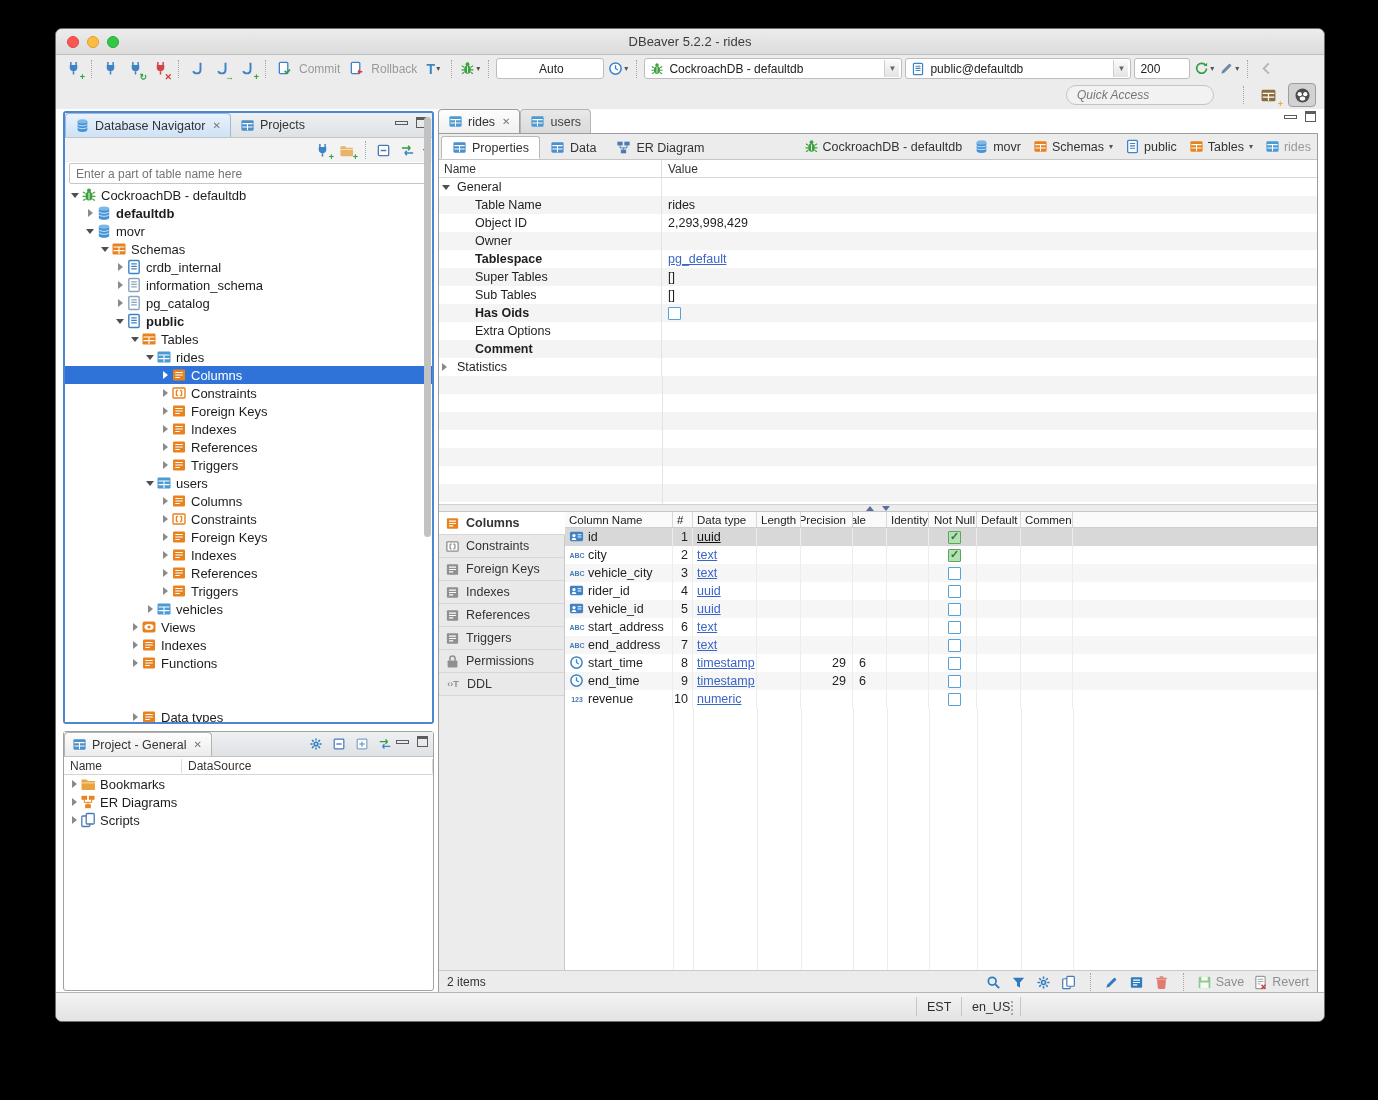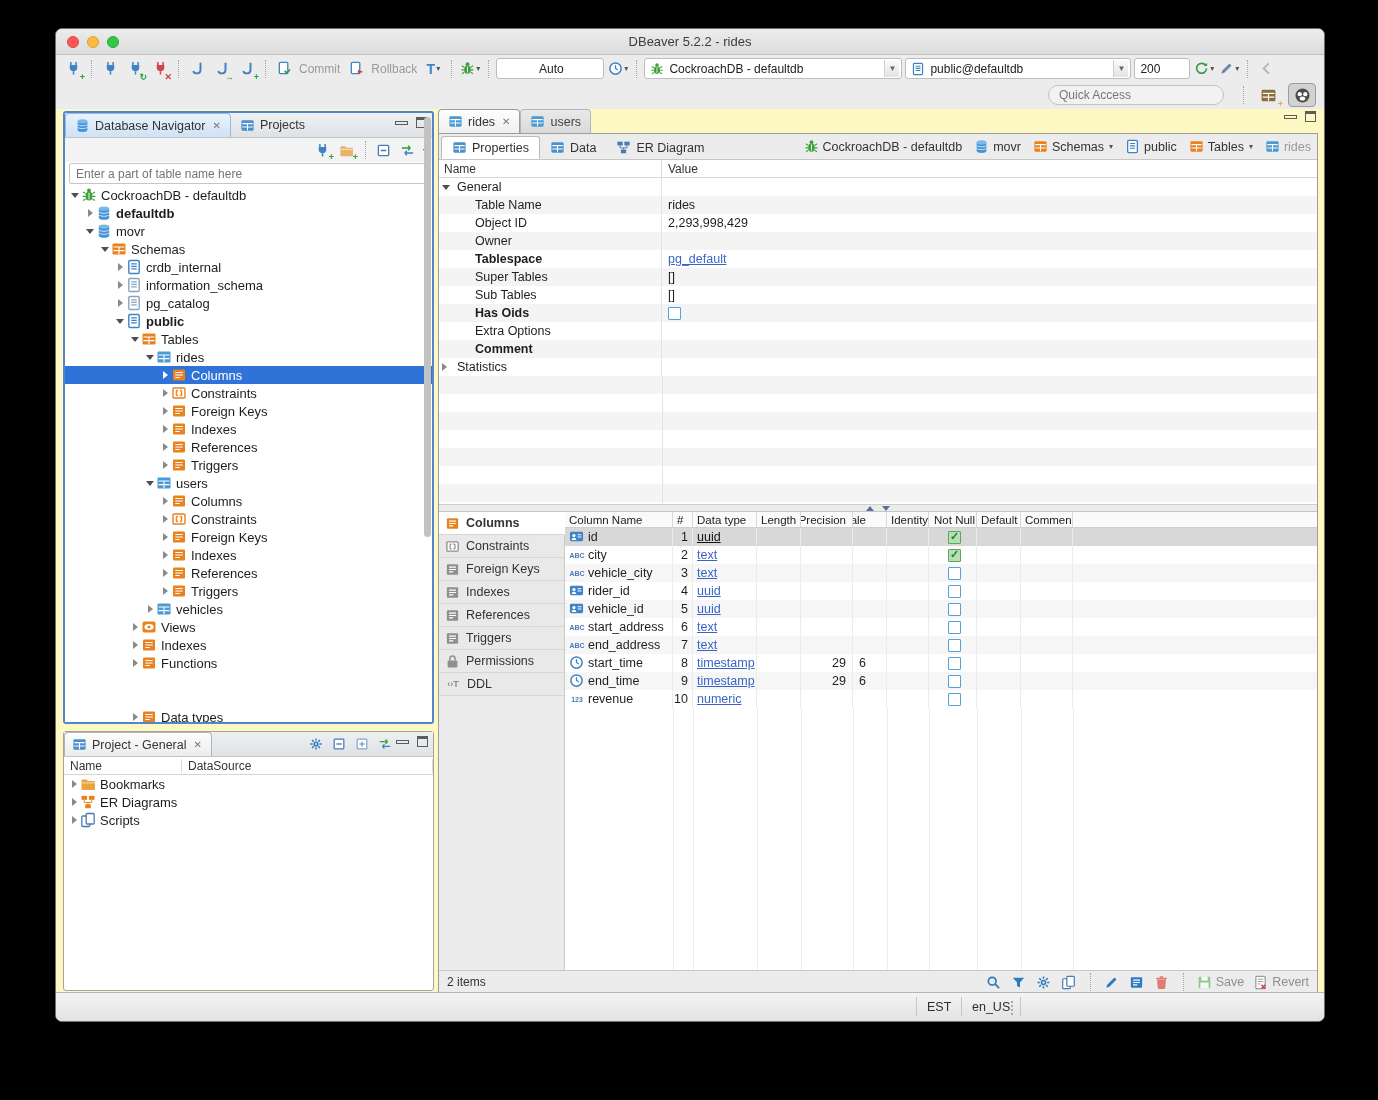--- a/index.html
+++ b/index.html
@@ -22,27 +22,27 @@
   .badge{position:absolute;right:-1px;bottom:-2px;font-size:9px;font-weight:bold;line-height:9px;}
   .b-green{color:#2f9e44;} .b-red{color:#d63b3b;} .b-gold{color:#e2b13c;}
   .lbl-dis{font-size:12px;color:#9a9a9a;margin:0 2px 0 1px;}
   .ddarrow{font-size:8px;color:#555;margin-left:1px;}
   .combo{display:flex;align-items:center;background:#fff;border:1px solid #bdbdbd;border-radius:3px;height:21px;padding:0 2px 0 4px;gap:4px;}
   .combo .cv{font-size:12px;color:#222;flex:1;white-space:nowrap;overflow:hidden;}
   .combo .cbx{width:15px;height:17px;background:linear-gradient(#fbfbfb,#e3e3e3);border-left:1px solid #cfcfcf;color:#666;font-size:8px;display:flex;align-items:center;justify-content:center;}
   .autobox{width:108px;justify-content:center;}
   .autobox .cv{flex:0 1 auto;text-align:center;}
   .numfield{width:56px;height:21px;background:#fff;border:1px solid #bdbdbd;border-radius:3px;font-size:12px;padding:0 5px;color:#222;font-family:"Liberation Sans",sans-serif;}
-  .qa{position:absolute;right:100px;top:3px;width:176px;height:20px;border:1px solid #c4c4c4;border-radius:10px;background:#f2f2f2;font-size:12px;color:#9d9d9d;padding:0 10px;font-family:"Liberation Sans",sans-serif;}
+  .qa{position:absolute;right:110px;top:3px;width:148px;height:20px;border:1px solid #c4c4c4;border-radius:10px;background:#f2f2f2;font-size:12px;color:#9d9d9d;padding:0 10px;font-family:"Liberation Sans",sans-serif;font-style:italic;}
   .pbtns{position:absolute;right:8px;top:1px;display:flex;gap:6px;align-items:center;}
   .pbtn{width:28px;height:24px;display:flex;align-items:center;justify-content:center;border-radius:4px;position:relative;}
   .pbtn.pressed{background:#d2d2d2;border:1px solid #9e9e9e;}
   .pbtn svg{width:17px;height:17px;}
   
-  .main{position:absolute;top:80px;left:0;right:0;bottom:29px;background:#fef9c3;}
+  .main{position:absolute;top:80px;left:0;right:0;bottom:29px;background:#ffffff;}
   
   .tabstrip{display:flex;align-items:flex-end;height:25px;position:relative;}
   .ptab{display:flex;align-items:center;gap:5px;padding:0 9px;height:24px;font-size:12.5px;color:#333;border-radius:4px 4px 0 0;}
   .ptab svg{width:15px;height:15px;}
   .ptab .x{color:#777;font-size:10px;margin-left:2px;}
   .wbtns{position:absolute;right:5px;top:4px;display:flex;gap:8px;}
   .wmin{width:13px;height:4px;border:1px solid #5c5c5c;margin-top:4px;}
   .wmax{width:11px;height:11px;border:1px solid #5c5c5c;border-top:3px solid #5c5c5c;}
   .micon{width:16px;height:16px;display:inline-flex;align-items:center;justify-content:center;}
   .micon svg{width:14px;height:14px;}

